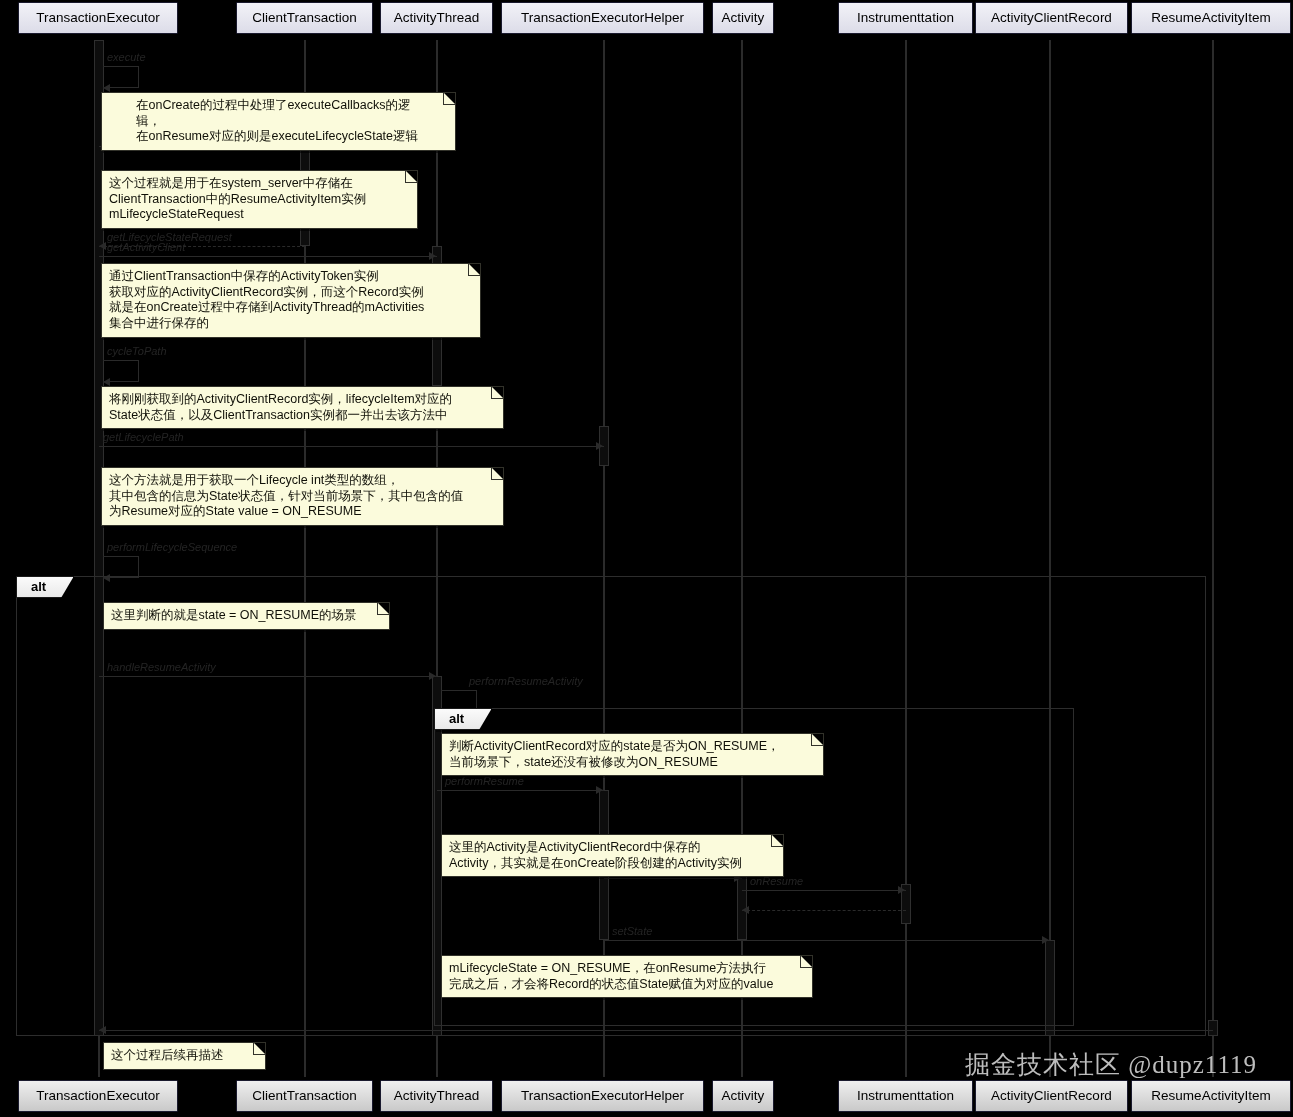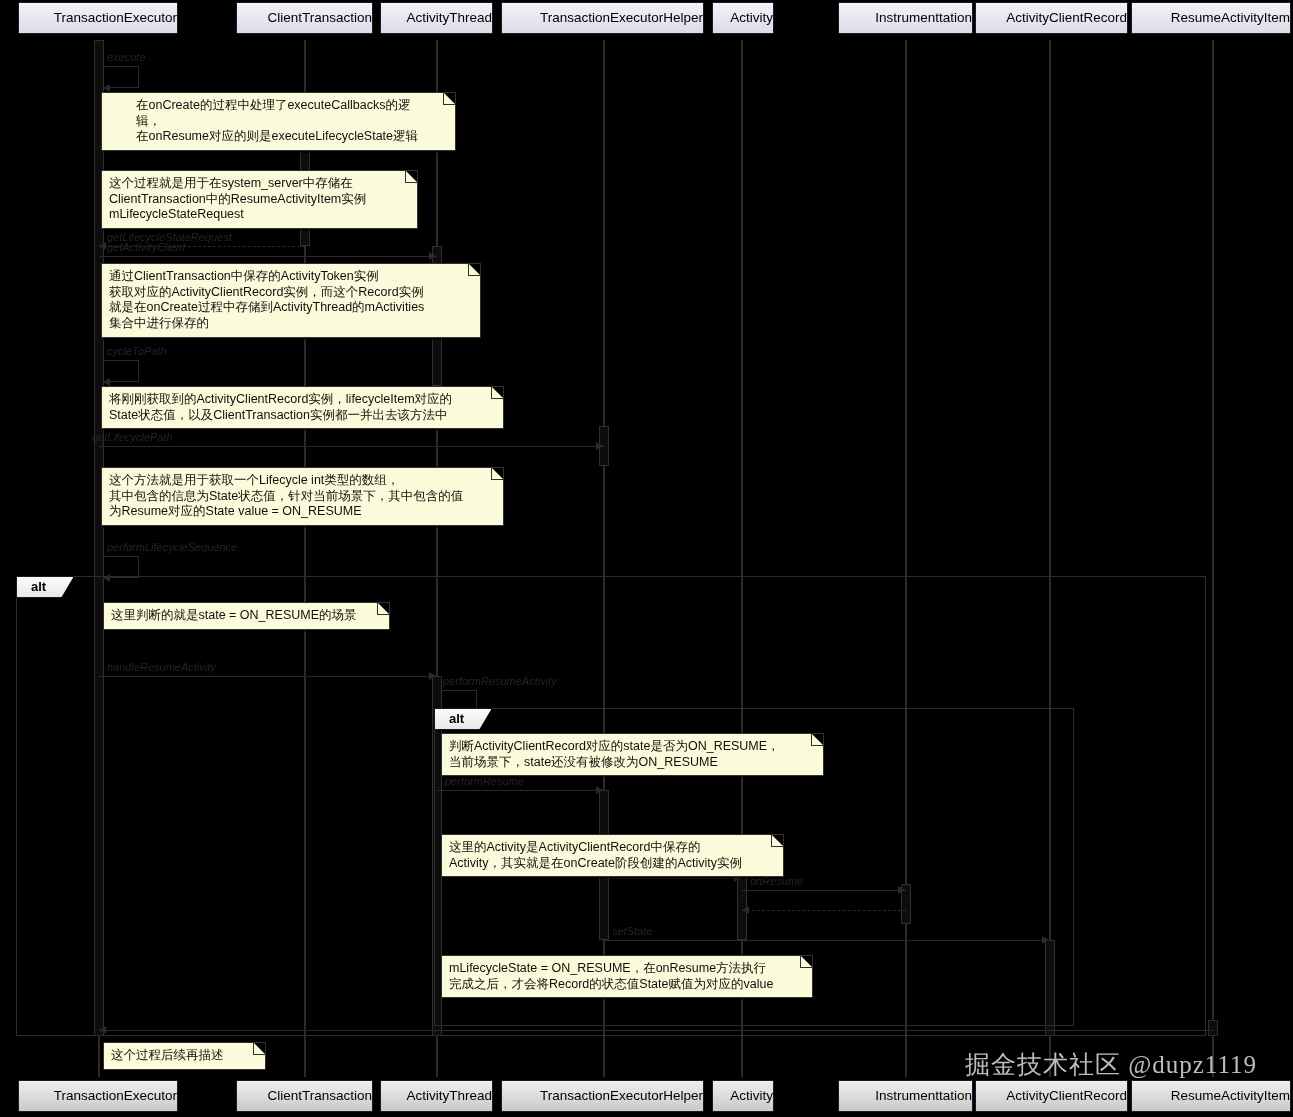--- a/index.html
+++ b/index.html
@@ -27,21 +27,21 @@
   
   .participant{
     position:absolute;
     height:32px;
     box-sizing:border-box;
     border:1px solid #1a1a2e;
     background:linear-gradient(to bottom,#f2f2f7 0%,#e6e6ef 55%,#dcdce8 100%);
     color:#000;
     font-size:13.5px;
     line-height:30px;
-    text-align:right;
+    text-align:center;
     white-space:nowrap;
     box-shadow:2px 2px 0 rgba(0,0,0,0.45);
     border-radius:1px;
   }
   .participant.bottom{
     background:linear-gradient(to bottom,#efefef 0%,#dcdcdc 50%,#c9c9c9 100%);
   }
 
   
   .activation{
@@ -195,30 +195,30 @@
     <div class="arrowhead left" style="left: 99px; top: 242px;"></div>
     <div class="msg-label" style="left: 107px; top: 231px;">getLifecycleStateRequest</div>
     <div class="msg" style="left: 99px; top: 256px; width: 338px;"></div>
     <div class="arrowhead" style="left: 429px; top: 252px;"></div>
     <div class="msg-label" style="left: 107px; top: 241px;">getActivityClient</div>
     <div class="selfcall" style="left: 103px; top: 360px; width: 36px; height: 22px;"></div>
     <div class="arrowhead left" style="left: 103px; top: 378px;"></div>
     <div class="msg-label" style="left: 107px; top: 345px; text-align: center;">cycleToPath</div>
     <div class="msg" style="left: 99px; top: 446px; width: 505px;"></div>
     <div class="arrowhead" style="left: 596px; top: 442px;"></div>
-    <div class="msg-label" style="left: 92px; top: 431px; text-align: right;">getLifecyclePath</div>
+    <div class="msg-label" style="left: 103px; top: 431px; text-align: right;">getLifecyclePath</div>
     <div class="selfcall" style="left: 103px; top: 556px; width: 36px; height: 22px;"></div>
     <div class="arrowhead left" style="left: 103px; top: 574px;"></div>
     <div class="msg-label" style="left: 107px; top: 541px;">performLifecycleSequence</div>
     <div class="msg" style="left: 99px; top: 676px; width: 338px;"></div>
     <div class="arrowhead" style="left: 429px; top: 672px;"></div>
     <div class="msg-label" style="left: 107px; top: 661px;">handleResumeActivity</div>
     <div class="selfcall" style="left: 441px; top: 690px; width: 36px; height: 22px;"></div>
     <div class="arrowhead left" style="left: 441px; top: 708px;"></div>
-    <div class="msg-label" style="left: 443px; top: 675px;">performResumeActivity</div>
+    <div class="msg-label" style="left: 469px; top: 675px;">performResumeActivity</div>
     <div class="msg" style="left: 437px; top: 790px; width: 167px;"></div>
     <div class="arrowhead" style="left: 596px; top: 786px;"></div>
     <div class="msg-label" style="left: 445px; top: 775px;">performResume</div>
     <div class="msg" style="left: 604px; top: 878px; width: 138px;"></div>
     <div class="arrowhead" style="left: 734px; top: 874px;"></div>
     <div class="msg-label" style="left: 612px; top: 863px;">callActivityOnResume</div>
     <div class="msg" style="left: 742px; top: 890px; width: 164px;"></div>
     <div class="arrowhead" style="left: 898px; top: 886px;"></div>
     <div class="msg-label" style="left: 750px; top: 875px;">onResume</div>
     <div class="msg dashed" style="left: 742px; top: 910px; width: 164px;"></div>

